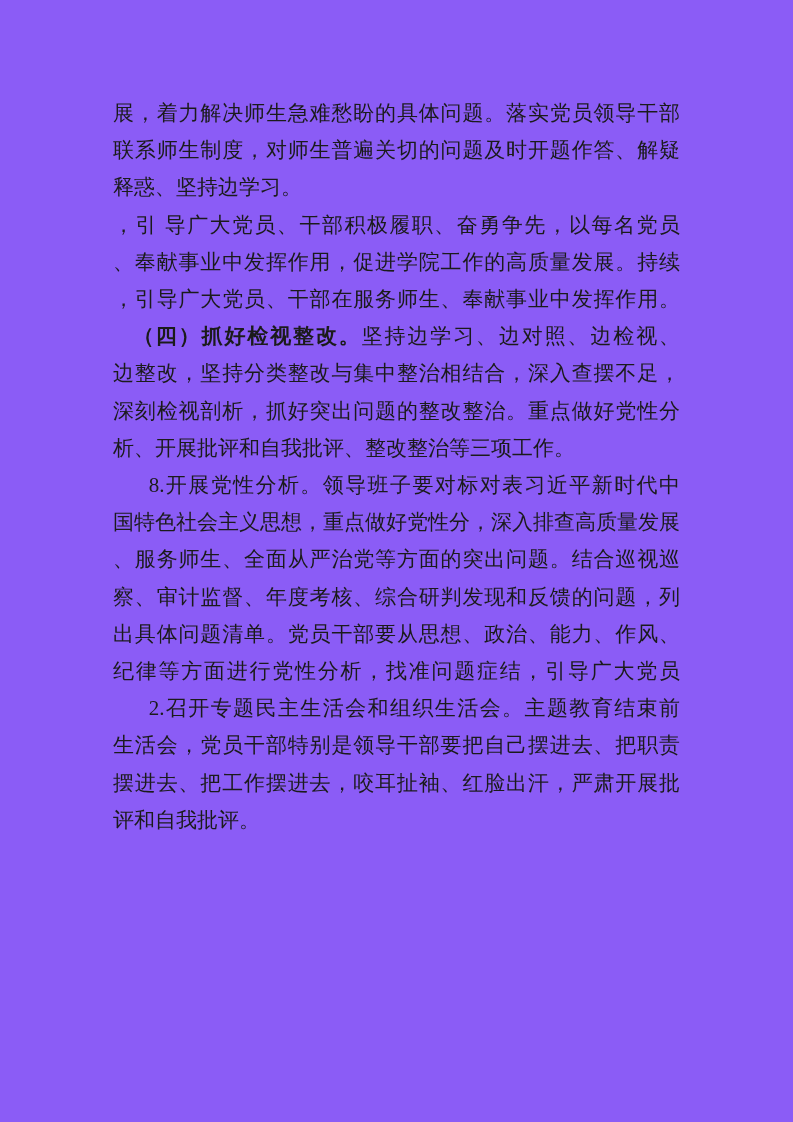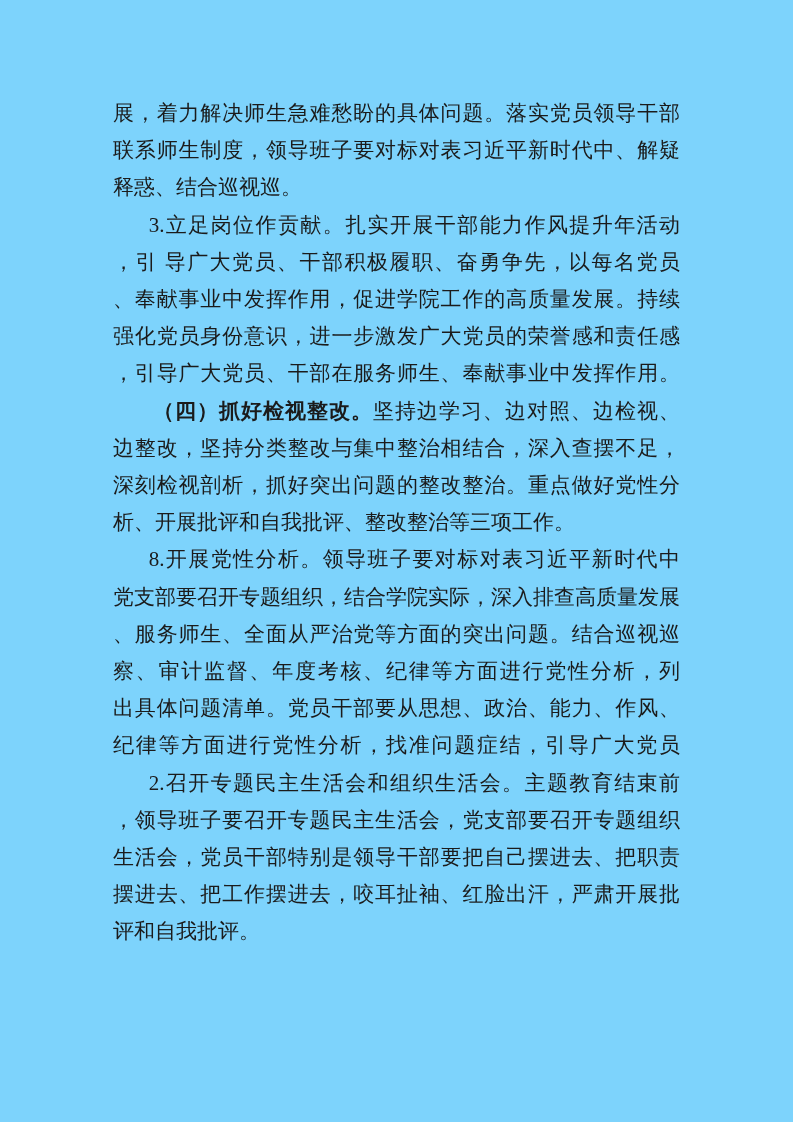--- a/index.html
+++ b/index.html
@@ -4,21 +4,21 @@
 <style>
   html, body {
     margin: 0;
     padding: 0;
     background: #ffffff;
   }
   .page {
     position: relative;
     width: 793px;
     height: 1122px;
-    background: #7dd3fc;
+    background: #8b5cf6;
     overflow: hidden;
   }
   .doc-body {
     position: absolute;
     left: 113px;
     top: 95px;
     width: 567px;
     font-family: "Liberation Serif", "DejaVu Serif", serif;
     font-size: 21px;
     line-height: 37.2px;
@@ -31,52 +31,49 @@
   }
   
   .fill {
     text-align: justify;
     text-align-last: justify;
     text-justify: inter-character;
   }
   
   .indent-num  { text-indent: 1.7em; }
   .indent-head { text-indent: 0.95em; }
-  .bold { font-weight: 700; margin-left: 20px; }
+  .bold { font-weight: 700; }
 </style>
 </head>
 <body>
 
 <div class="page">
   <div class="doc-body">
 
     <div class="ln fill">展，着力解决师生急难愁盼的具体问题。落实党员领导干部</div>
-    <div class="ln fill">联系师生制度，领导班子要对标对表习近平新时代中、解疑</div>
-    <div class="ln">释惑、结合巡视巡。</div>
+    <div class="ln fill">联系师生制度，对师生普遍关切的问题及时开题作答、解疑</div>
+    <div class="ln">释惑、坚持边学习。</div>
 
-    <div class="ln fill indent-num">3.立足岗位作贡献。扎实开展干部能力作风提升年活动</div>
     <div class="ln fill">，引 导广大党员、干部积极履职、奋勇争先，以每名党员</div>
     <div class="ln fill">、奉献事业中发挥作用，促进学院工作的高质量发展。持续</div>
-    <div class="ln fill">强化党员身份意识，进一步激发广大党员的荣誉感和责任感</div>
     <div class="ln fill">，引导广大党员、干部在服务师生、奉献事业中发挥作用。</div>
 
     <div class="ln fill indent-head">
       <span class="bold">（四）抓好检视整改。</span><span>坚持边学习、边对照、边检视、</span>
     </div>
     <div class="ln fill">边整改，坚持分类整改与集中整治相结合，深入查摆不足，</div>
     <div class="ln fill">深刻检视剖析，抓好突出问题的整改整治。重点做好党性分</div>
     <div class="ln">析、开展批评和自我批评、整改整治等三项工作。</div>
 
     <div class="ln fill indent-num">8.开展党性分析。领导班子要对标对表习近平新时代中</div>
-    <div class="ln fill">党支部要召开专题组织，结合学院实际，深入排查高质量发展</div>
+    <div class="ln fill">国特色社会主义思想，重点做好党性分，深入排查高质量发展</div>
     <div class="ln fill">、服务师生、全面从严治党等方面的突出问题。结合巡视巡</div>
-    <div class="ln fill">察、审计监督、年度考核、纪律等方面进行党性分析，列</div>
+    <div class="ln fill">察、审计监督、年度考核、综合研判发现和反馈的问题，列</div>
     <div class="ln fill">出具体问题清单。党员干部要从思想、政治、能力、作风、</div>
     <div class="ln fill">纪律等方面进行党性分析，找准问题症结，引导广大党员</div>
 
     <div class="ln fill indent-num">2.召开专题民主生活会和组织生活会。主题教育结束前</div>
-    <div class="ln fill">，领导班子要召开专题民主生活会，党支部要召开专题组织</div>
     <div class="ln fill">生活会，党员干部特别是领导干部要把自己摆进去、把职责</div>
     <div class="ln fill">摆进去、把工作摆进去，咬耳扯袖、红脸出汗，严肃开展批</div>
     <div class="ln">评和自我批评。</div>
 
   </div>
 </div>
 
 </body></html>

